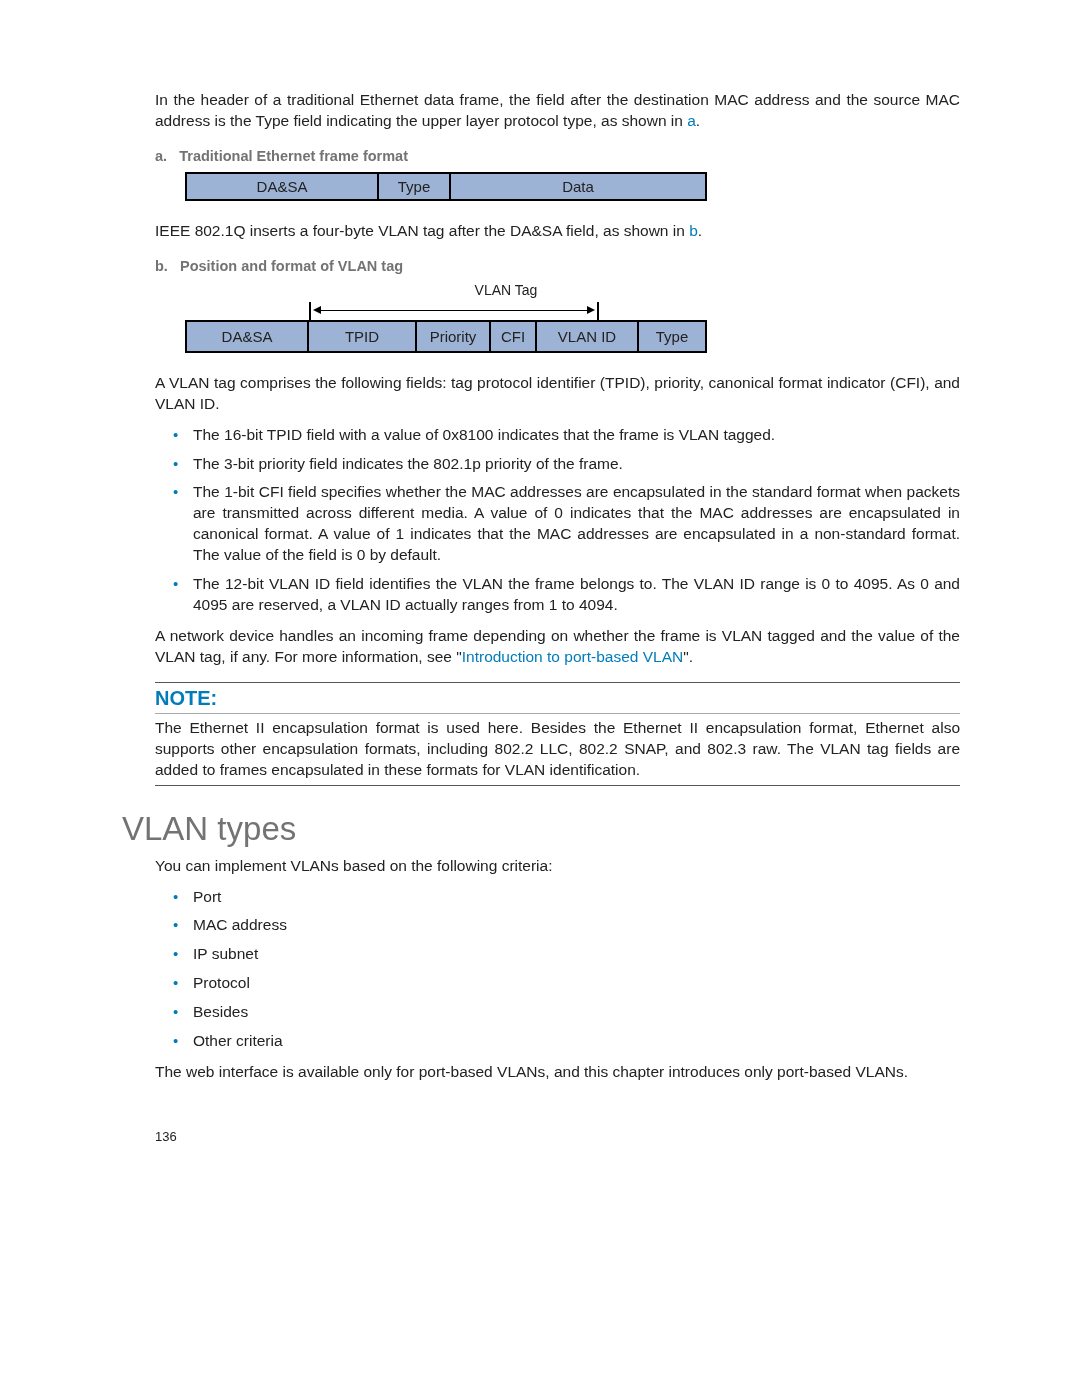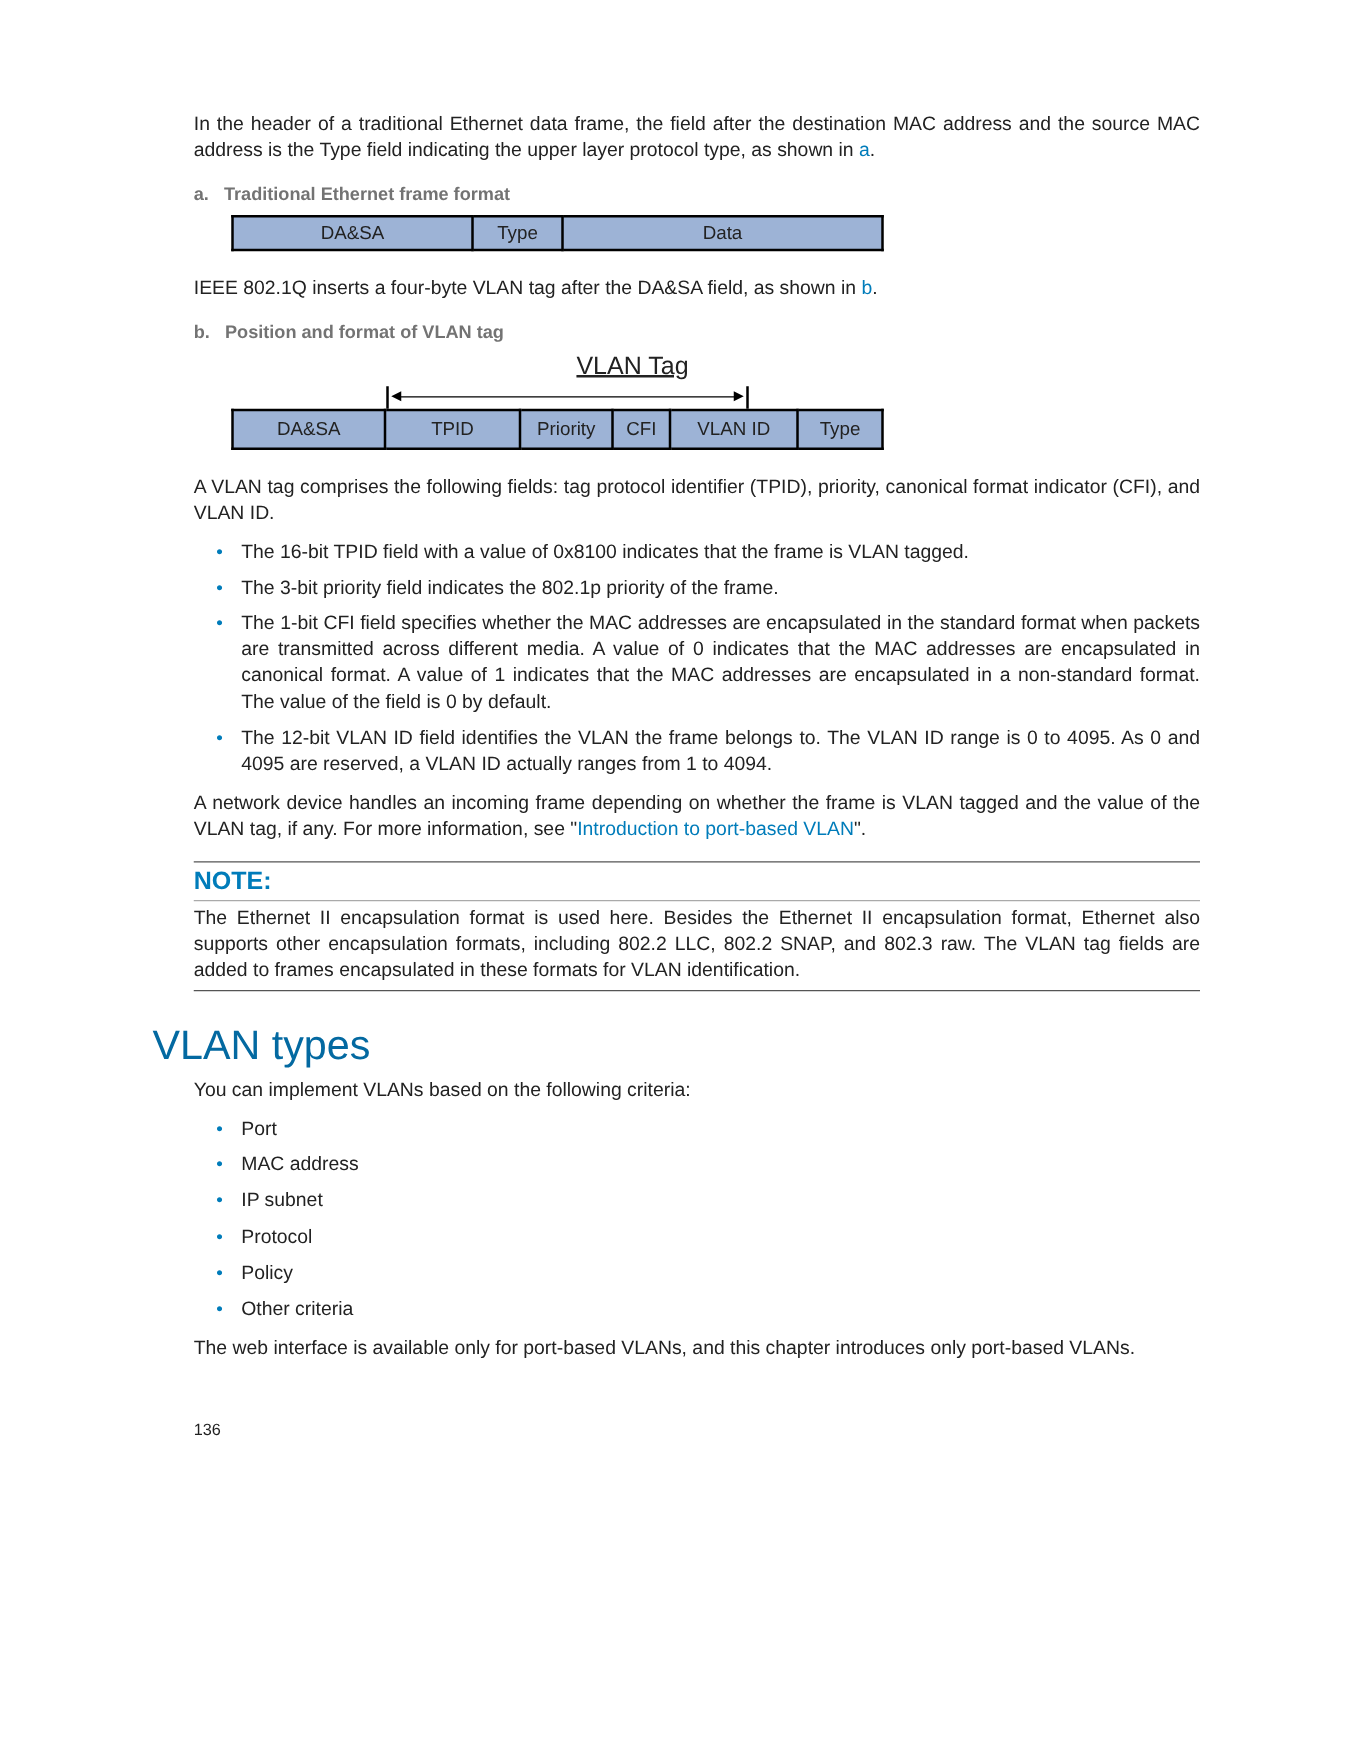--- a/index.html
+++ b/index.html
@@ -38,25 +38,24 @@
     text-align: center;
     padding: 4px 0;
     font-family: Arial, sans-serif;
     font-size: 15px;
   }
   .diagram-b-wrap {
     margin: 4px 0 20px 30px;
   }
   .diagram-b-label {
     text-align: center;
-    font-size: 20px;
+    font-size: 14px;
     margin-bottom: 2px;
     padding-left: 116px;
     width: 410px;
-    text-decoration: underline;
   }
   .diagram-b-arrowwrap {
     position: relative;
     height: 20px;
     width: 540px;
   }
   .arrow-line {
     position: absolute;
     top: 10px;
     left: 132px;
@@ -131,21 +130,21 @@
     padding-bottom: 3px;
     margin-bottom: 4px;
     font-size: 20px;
   }
   .note-block p {
     margin: 2px 0 4px 0;
   }
   h2 {
     font-family: Arial, sans-serif;
     font-weight: normal;
-    color: #0369a1;
+    color: #737373;
     font-size: 33px;
     margin: 24px 0 8px -33px;
   }
   .pagenum {
     text-align: left;
     font-size: 13px;
     margin-top: 46px;
   }
 </style>
 </head>
@@ -222,20 +221,20 @@
 
   <h2>VLAN types</h2>
 
   <p>You can implement VLANs based on the following criteria:</p>
 
   <ul>
     <li>Port</li>
     <li>MAC address</li>
     <li>IP subnet</li>
     <li>Protocol</li>
-    <li>Policy</li>
+    <li>Besides</li>
     <li>Other criteria</li>
   </ul>
 
   <p>The web interface is available only for port-based VLANs, and this chapter introduces only port-based VLANs.</p>
 
   <div class="pagenum">136</div>
 </div>
 
 </body></html>

